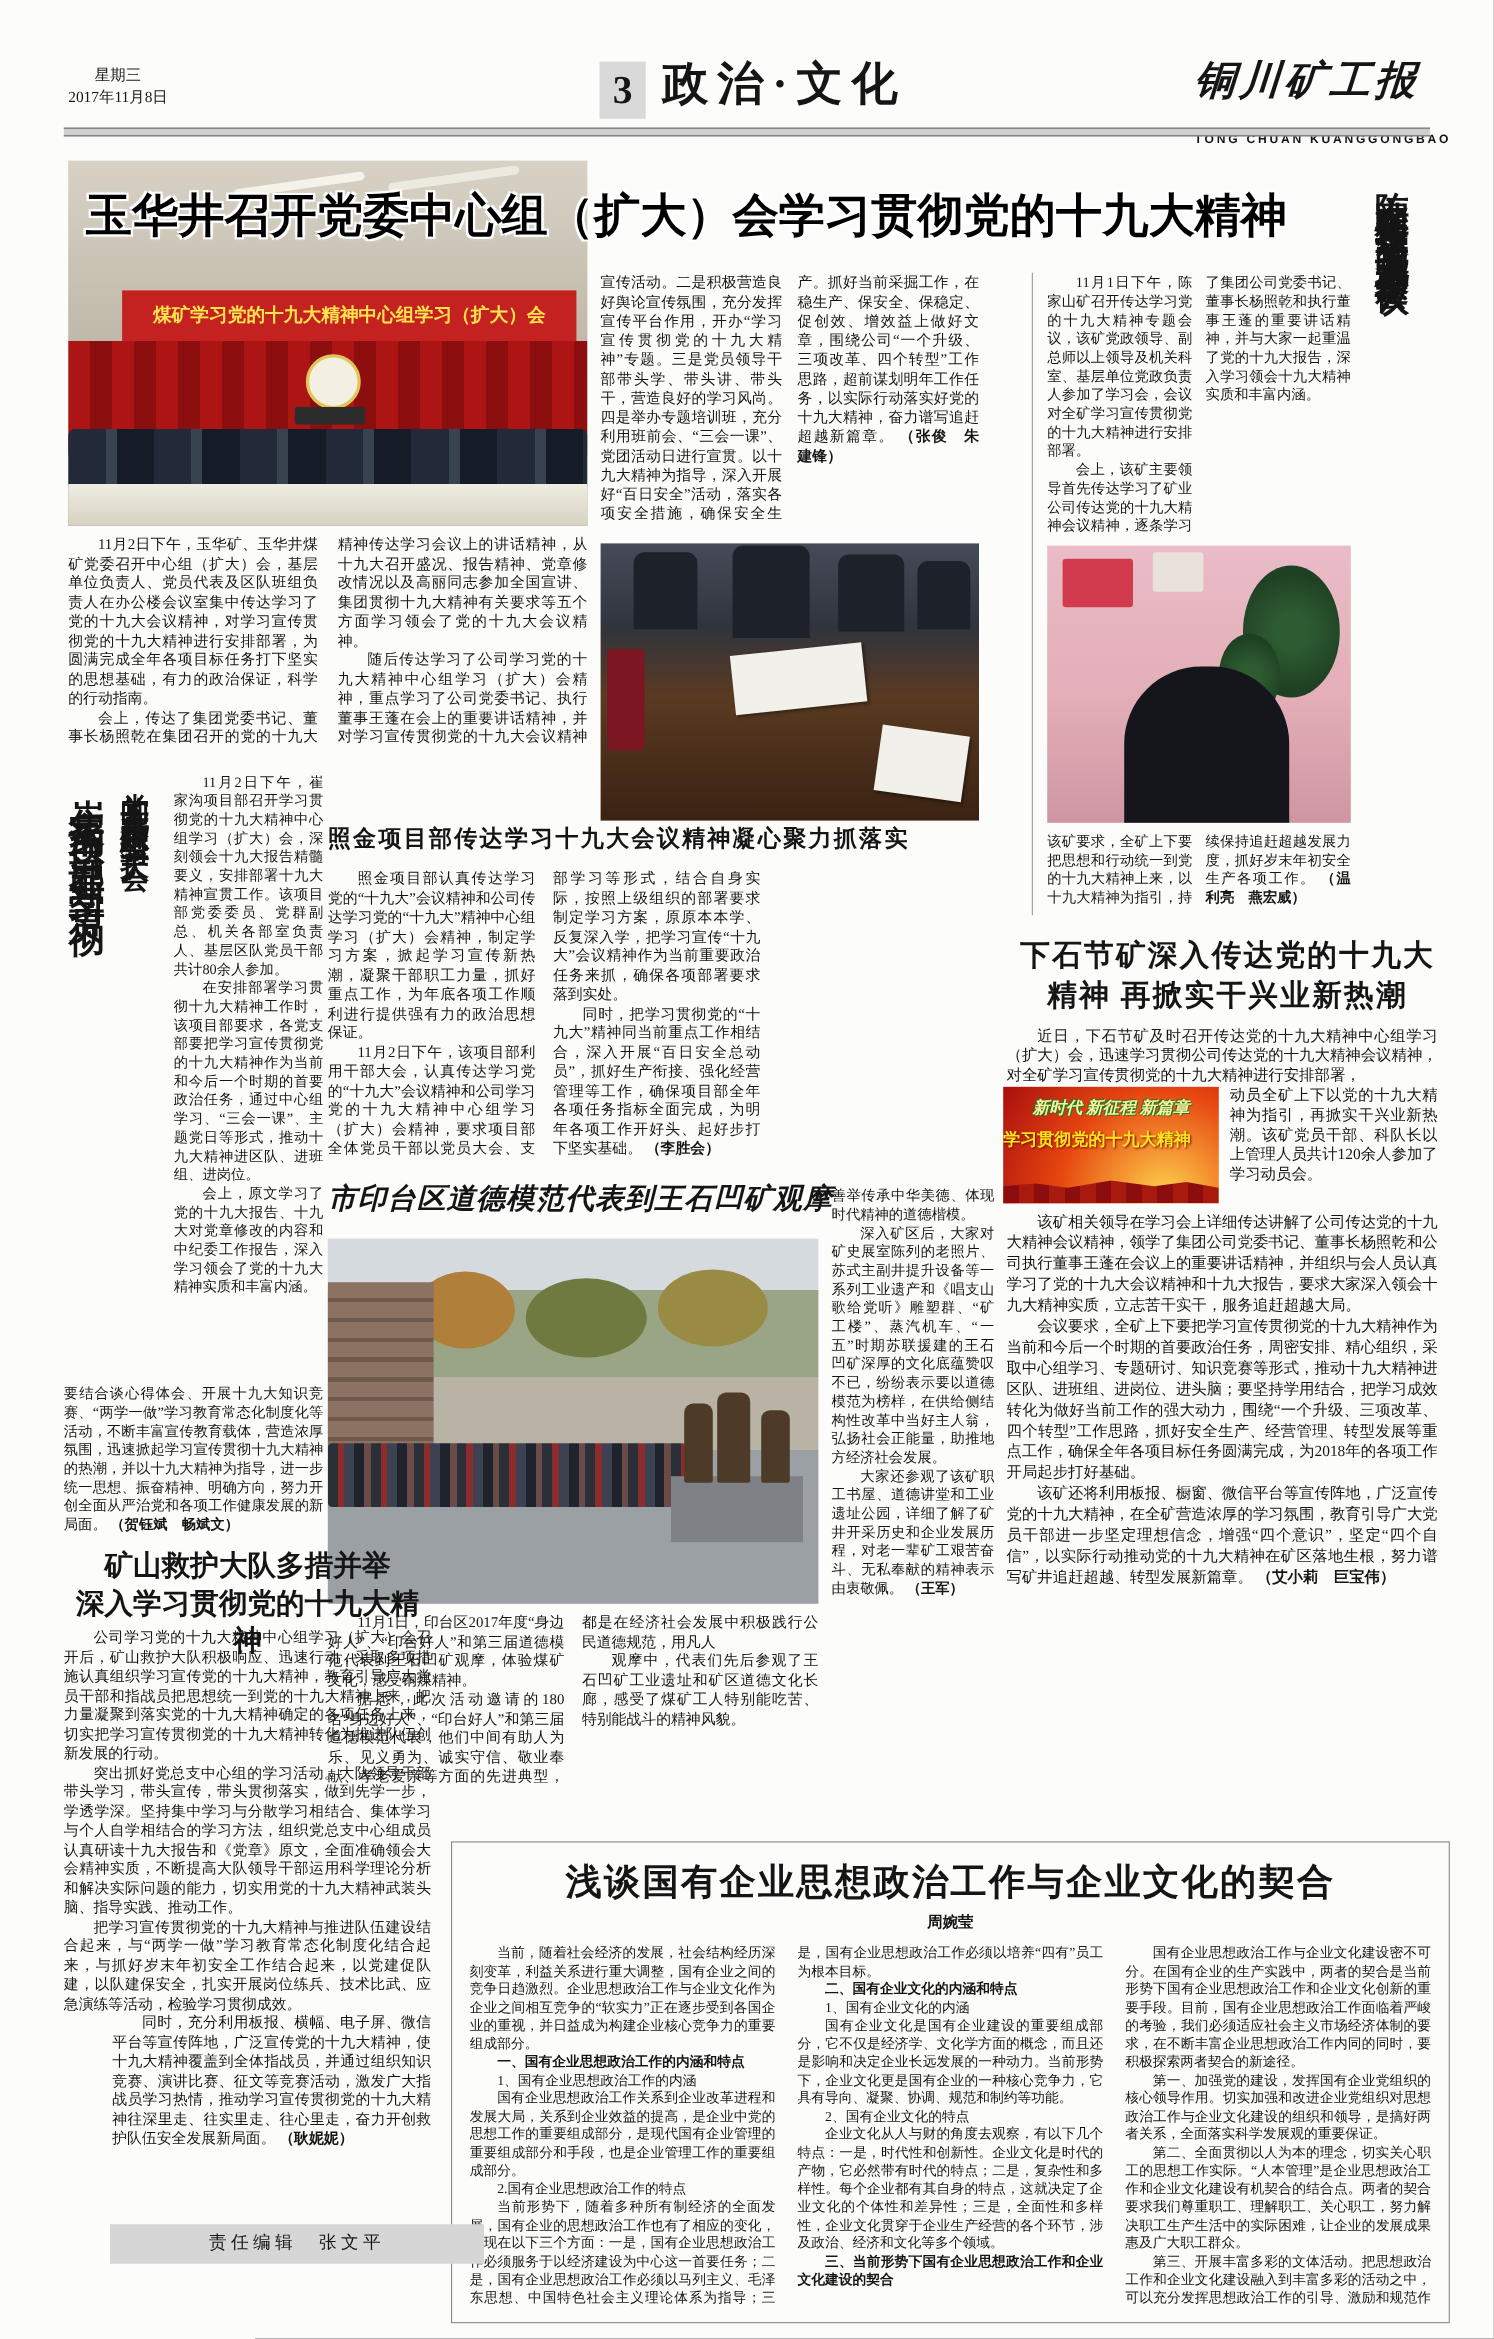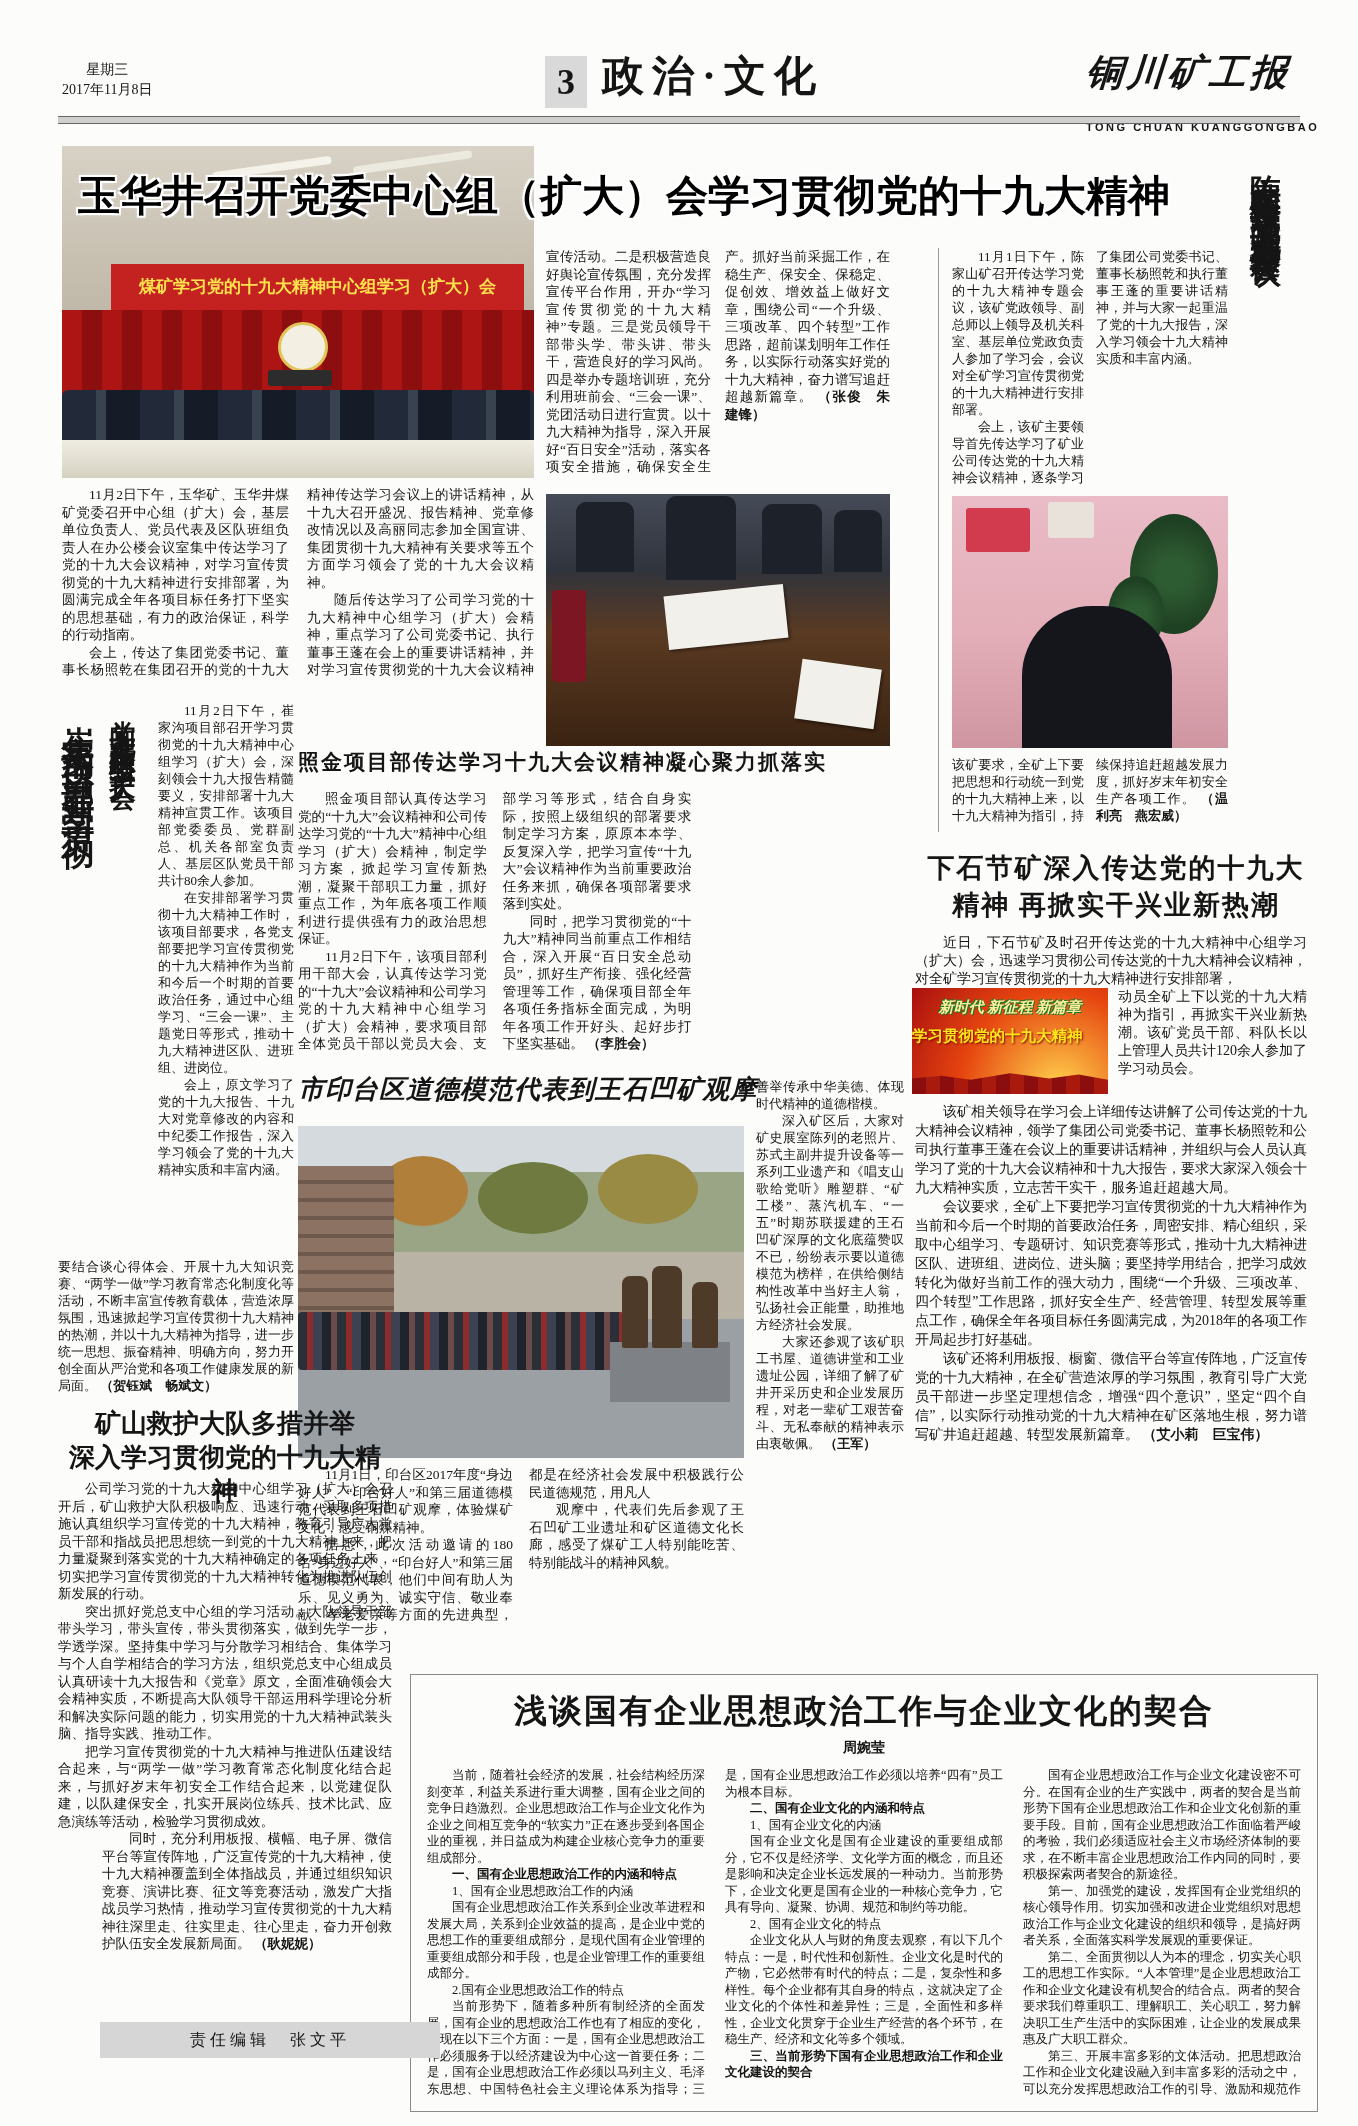--- a/index.html
+++ b/index.html
@@ -254,21 +254,21 @@
       <p>当前，随着社会经济的发展，社会结构经历深刻变革，利益关系进行重大调整，国有企业之间的竞争日趋激烈。企业思想政治工作与企业文化作为企业之间相互竞争的“软实力”正在逐步受到各国企业的重视，并日益成为构建企业核心竞争力的重要组成部分。</p>
       <p class="sub">一、国有企业思想政治工作的内涵和特点</p>
       <p>1、国有企业思想政治工作的内涵</p>
       <p>国有企业思想政治工作关系到企业改革进程和发展大局，关系到企业效益的提高，是企业中党的思想工作的重要组成部分，是现代国有企业管理的重要组成部分和手段，也是企业管理工作的重要组成部分。</p>
       <p>2.国有企业思想政治工作的特点</p>
       <p>当前形势下，随着多种所有制经济的全面发展，国有企业的思想政治工作也有了相应的变化，表现在以下三个方面：一是，国有企业思想政治工作必须服务于以经济建设为中心这一首要任务；二是，国有企业思想政治工作必须以马列主义、毛泽东思想、中国特色社会主义理论体系为指导；三是，国有企业思想政治工作必须以培养“四有”员工为根本目标。</p>
       <p class="sub">二、国有企业文化的内涵和特点</p>
       <p>1、国有企业文化的内涵</p>
       <p>国有企业文化是国有企业建设的重要组成部分，它不仅是经济学、文化学方面的概念，而且还是影响和决定企业长远发展的一种动力。当前形势下，企业文化更是国有企业的一种核心竞争力，它具有导向、凝聚、协调、规范和制约等功能。</p>
       <p>2、国有企业文化的特点</p>
-      <p>企业文化从人与财的角度去观察，有以下几个特点：一是，时代性和创新性。企业文化是时代的产物，它必然带有时代的特点；二是，复杂性和多样性。每个企业都有其自身的特点，这就决定了企业文化的个体性和差异性；三是，全面性和多样性，企业文化贯穿于企业生产经营的各个环节，在稳生产、经济和文化等多个领域。</p>
+      <p>企业文化从人与财的角度去观察，有以下几个特点：一是，时代性和创新性。企业文化是时代的产物，它必然带有时代的特点；二是，复杂性和多样性。每个企业都有其自身的特点，这就决定了企业文化的个体性和差异性；三是，全面性和多样性，企业文化贯穿于企业生产经营的各个环节，涉及政治、经济和文化等多个领域。</p>
       <p class="sub">三、当前形势下国有企业思想政治工作和企业文化建设的契合</p>
       <p>国有企业思想政治工作与企业文化建设密不可分。在国有企业的生产实践中，两者的契合是当前形势下国有企业思想政治工作和企业文化创新的重要手段。目前，国有企业思想政治工作面临着严峻的考验，我们必须适应社会主义市场经济体制的要求，在不断丰富企业思想政治工作内同的同时，要积极探索两者契合的新途径。</p>
       <p>第一、加强党的建设，发挥国有企业党组织的核心领导作用。切实加强和改进企业党组织对思想政治工作与企业文化建设的组织和领导，是搞好两者关系，全面落实科学发展观的重要保证。</p>
       <p>第二、全面贯彻以人为本的理念，切实关心职工的思想工作实际。“人本管理”是企业思想政治工作和企业文化建设有机契合的结合点。两者的契合要求我们尊重职工、理解职工、关心职工，努力解决职工生产生活中的实际困难，让企业的发展成果惠及广大职工群众。</p>
       <p>第三、开展丰富多彩的文体活动。把思想政治工作和企业文化建设融入到丰富多彩的活动之中，可以充分发挥思想政治工作的引导、激励和规范作用，具有形象直观、潜移默化、陶冶情操、凝聚人心的独特优势，如技术比武、演讲比赛、岗位练兵等群众性活动。</p>
 
     </div>
   </div>
 
   <div class="abs footer-box">责任编辑　张文平</div>

